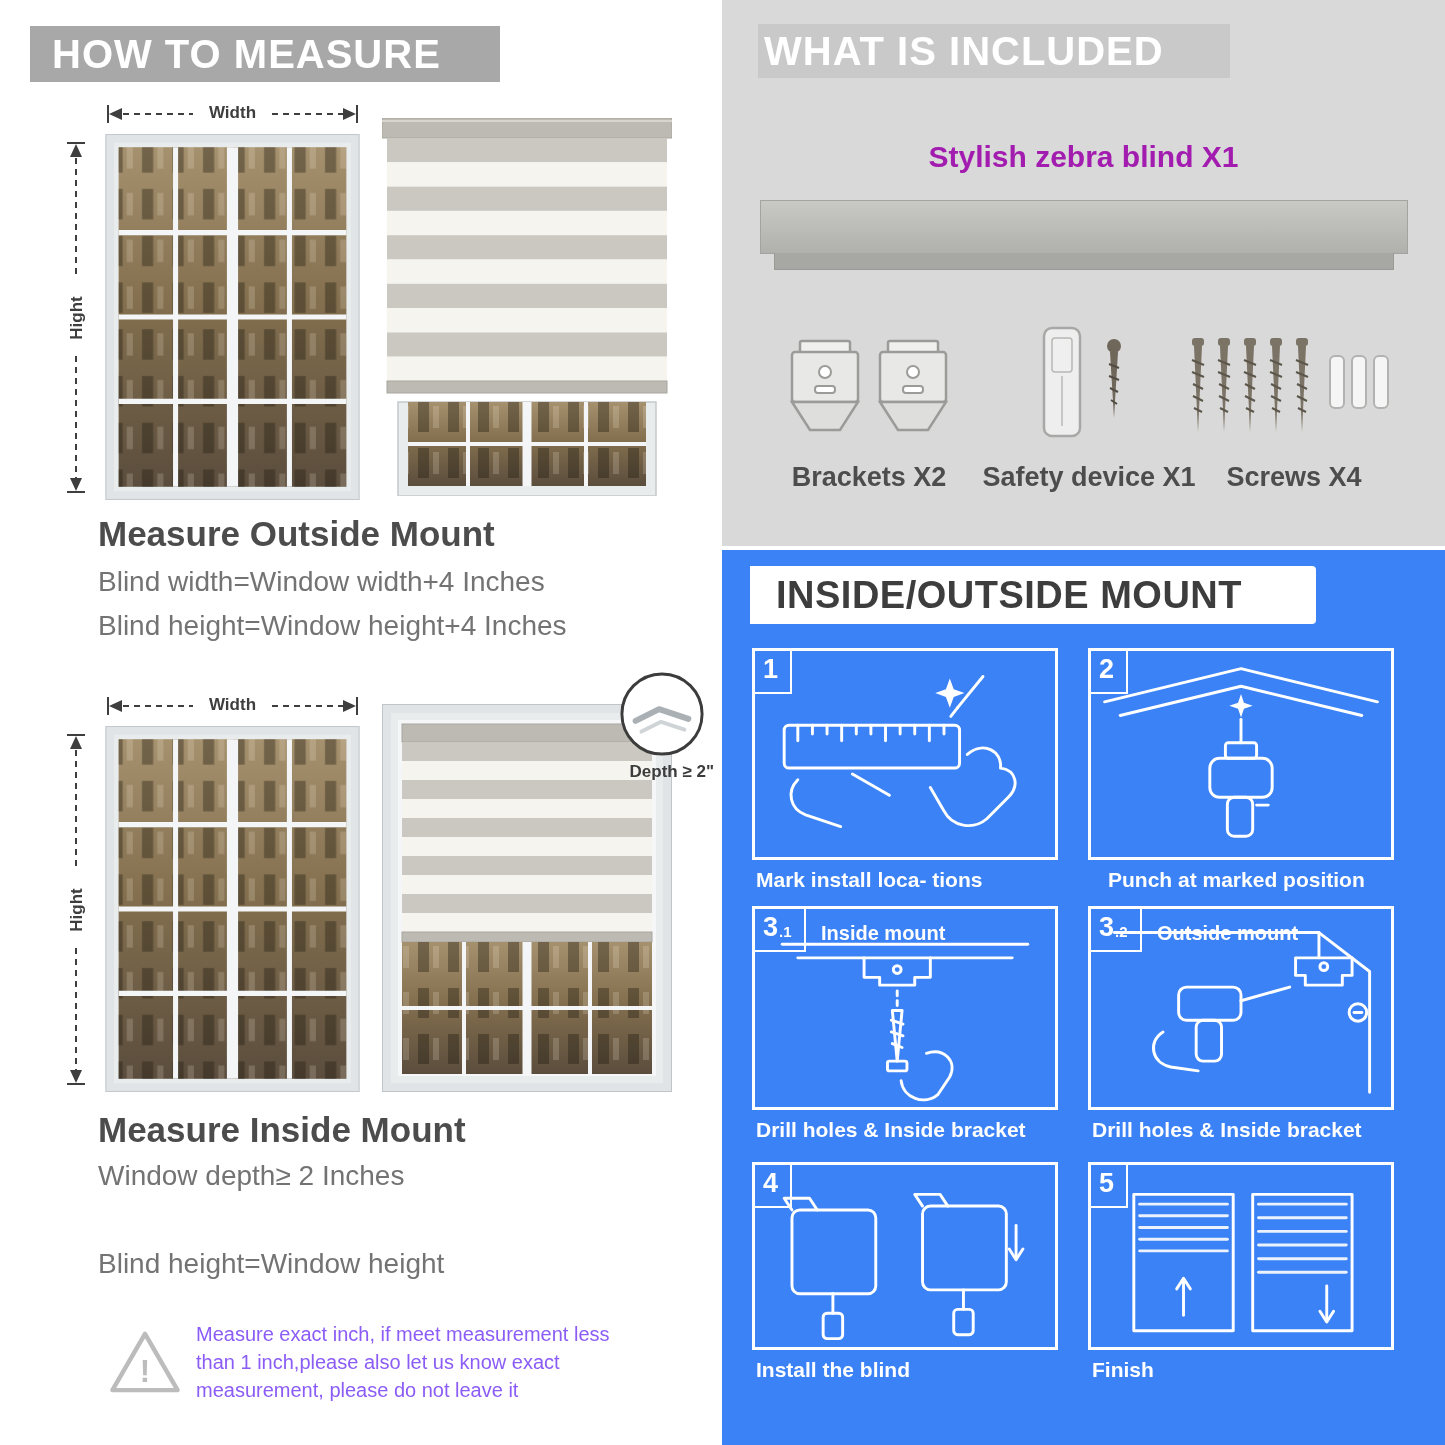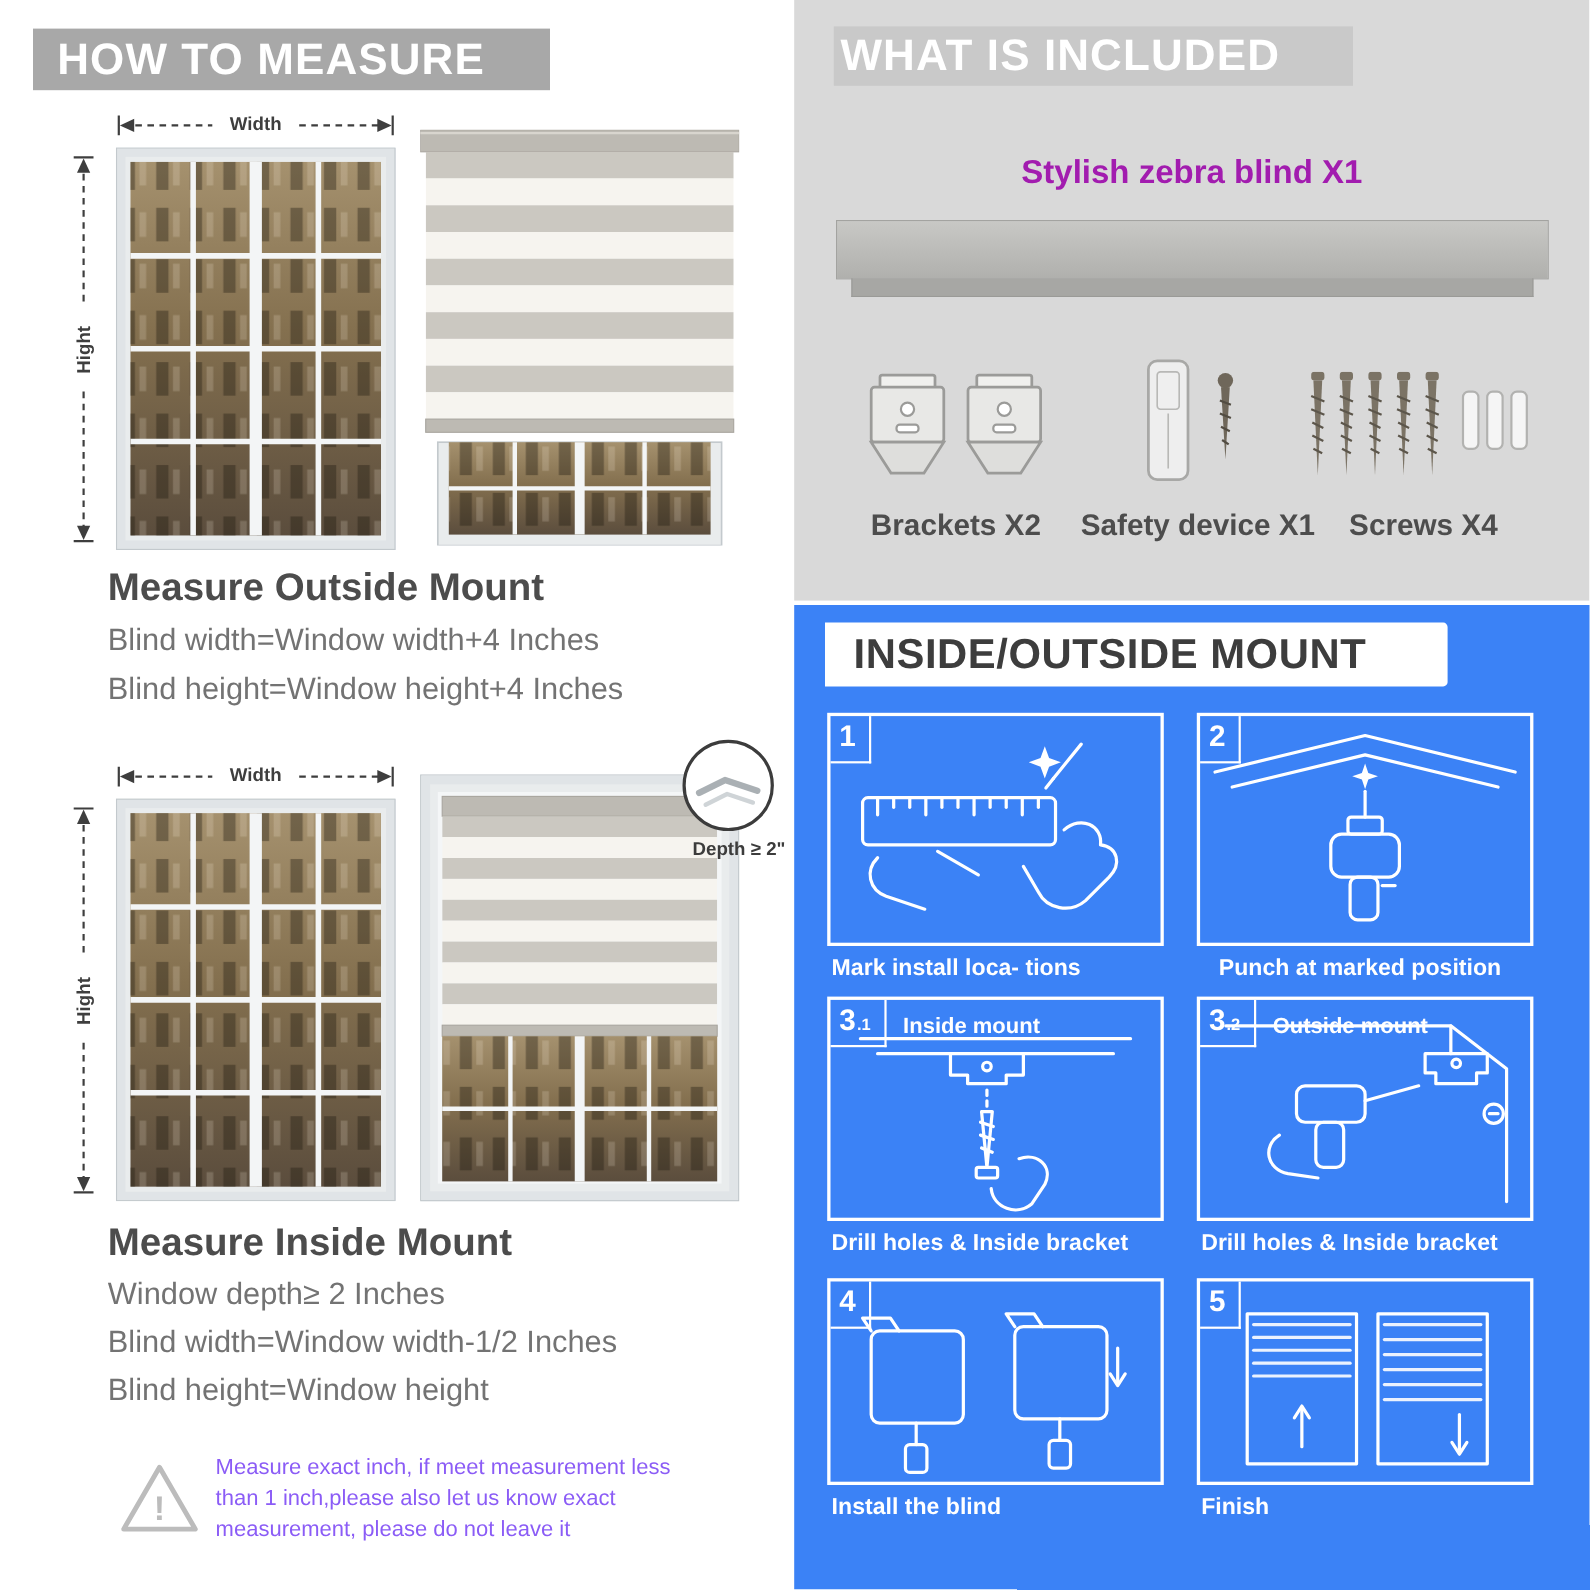--- a/index.html
+++ b/index.html
@@ -252,21 +252,20 @@
             <path d="M18,52 L42,40 L72,50" fill="none" stroke="#aab0b4" stroke-width="6" stroke-linecap="round" stroke-linejoin="round"></path>
             <path d="M24,63 L44,53 L68,61" fill="none" stroke="#cfd4d7" stroke-width="4" stroke-linecap="round" stroke-linejoin="round"></path>
           </svg>
         </div>
         <span class="depth-label">Depth ≥ 2"</span>
       </div>
     </div>
 
     <h2 class="measure-title t-in">Measure Inside Mount</h2>
     <p class="measure-line l-in-1">Window depth≥ 2 Inches</p>
-    <p class="measure-line l-in-2">Blind width=Window width-1/2 Inches</p>
     <p class="measure-line l-in-3">Blind height=Window height</p>
 
     <div class="note-wrap">
       <svg class="warn-tri" viewBox="0 0 100 90">
         <path d="M50,7 L94,83 L6,83 Z" fill="none" stroke="#bcbcbc" stroke-width="6" stroke-linejoin="round"></path>
         <text x="50" y="72" font-size="42" font-weight="bold" fill="#bcbcbc" text-anchor="middle">!</text>
       </svg>
       <div class="note-text">Measure exact inch, if meet measurement less than 1 inch,please also let us know exact measurement, please do not leave it</div>
     </div>
   </section>

